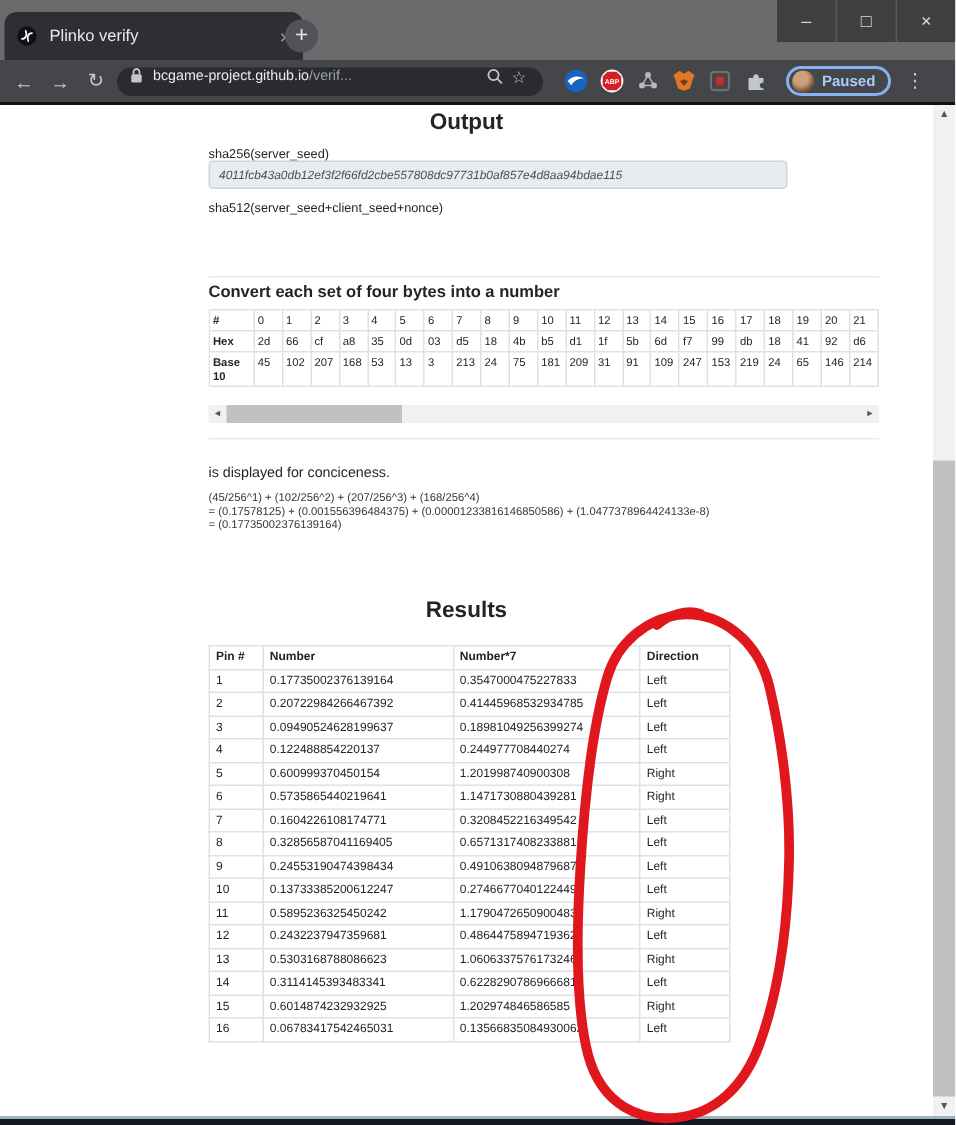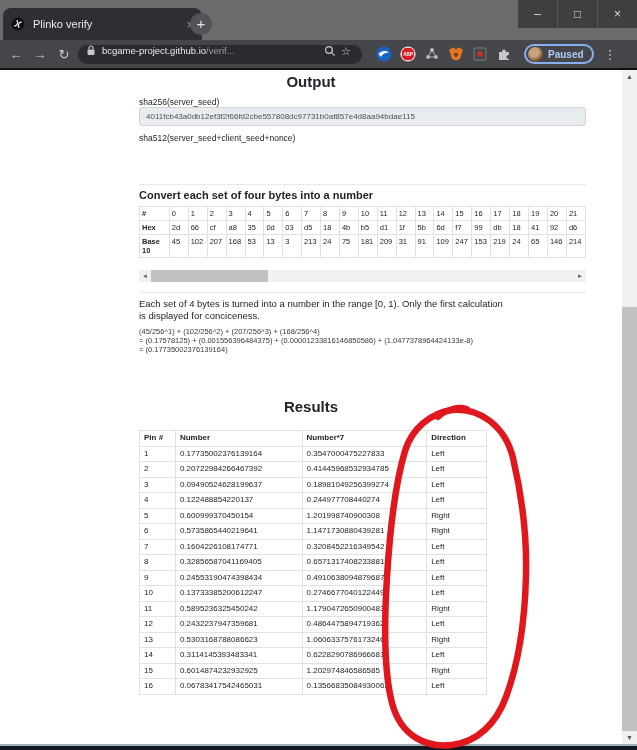--- a/index.html
+++ b/index.html
@@ -39,23 +39,23 @@
     margin-right:5px; }
   .profile-label { color:#aecbfa; font-size:10px; }
   .menu-dots { color:#c7c9cb; font-size:13px; margin-left:10px; }
   .chrome-divider { position:absolute; left:0; top:68px; width:637px; height:2px; background:#101112; }
 
   
   .content { position:absolute; left:0; top:70px; width:637px; height:674px; background:#fff; }
   .h-center { position:absolute; left:0; width:622px; text-align:center; color:#212529;
     font-weight:700; font-size:15px; }
   .lbl { position:absolute; left:139px; font-size:8.5px; color:#212529; }
-  .ctl { position:absolute; left:139px; width:447px; height:19px; background:#e9ecef;
+  .ctl { position:absolute; left:139px; width:386px; height:19px; background:#e9ecef;
     border:1px solid #ced4da; border-radius:3px; color:#495057; font-size:8px; padding:0 6px;
-    font-family:"Liberation Sans","DejaVu Sans",sans-serif; overflow:hidden; white-space:nowrap; }
+    font-family:"Liberation Sans","DejaVu Sans",sans-serif; overflow:hidden; white-space:nowrap;font-style:italic; }
   .sub-hr { position:absolute; left:139px; width:447px; border:none; border-top:1px solid #e7e9eb; }
   .sub-head { position:absolute; left:139px; font-size:11px; font-weight:700; color:#212529; }
   .para { position:absolute; left:139px; font-size:9.5px; color:#212529; line-height:12px; }
   .calc { position:absolute; left:139px; font-size:7.5px; color:#35393d; }
 
   table { border-collapse:collapse; table-layout:fixed; }
   .bytes-wrap { position:absolute; left:139px; top:136px; width:447px; height:62px; overflow:hidden; }
   .bytes-wrap table th, .bytes-wrap table td { border:1px solid #dee2e6; font-size:7.5px;
     color:#212529; padding:2px 2px; text-align:left; vertical-align:top; }
   .bytes-wrap th { font-weight:700; width:30px; }
@@ -277,21 +277,20 @@
 
     <div class="hscroll">
       <span class="hs-arrow">◄</span>
       <div class="hs-track">
         <div class="hs-thumb"></div>
       </div>
       <span class="hs-arrow">►</span>
     </div>
 
     <hr class="sub-hr" style="top:222px;">
-    <div class="para" style="top:228px;">Each set of 4 bytes is turned into a number in the range [0, 1). Only the first calculation</div>
     <div class="para" style="top:240px;">is displayed for conciceness.</div>
 
     <div class="calc" style="top:257px;">(45/256^1) + (102/256^2) + (207/256^3) + (168/256^4)</div>
     <div class="calc" style="top:266px;">= (0.17578125) + (0.001556396484375) + (0.00001233816146850586) + (1.0477378964424133e-8)</div>
     <div class="calc" style="top:275px;">= (0.17735002376139164)</div>
 
     <div class="h-center" style="top:328px;">Results</div>
 
     <div class="results-wrap">
       <table>

